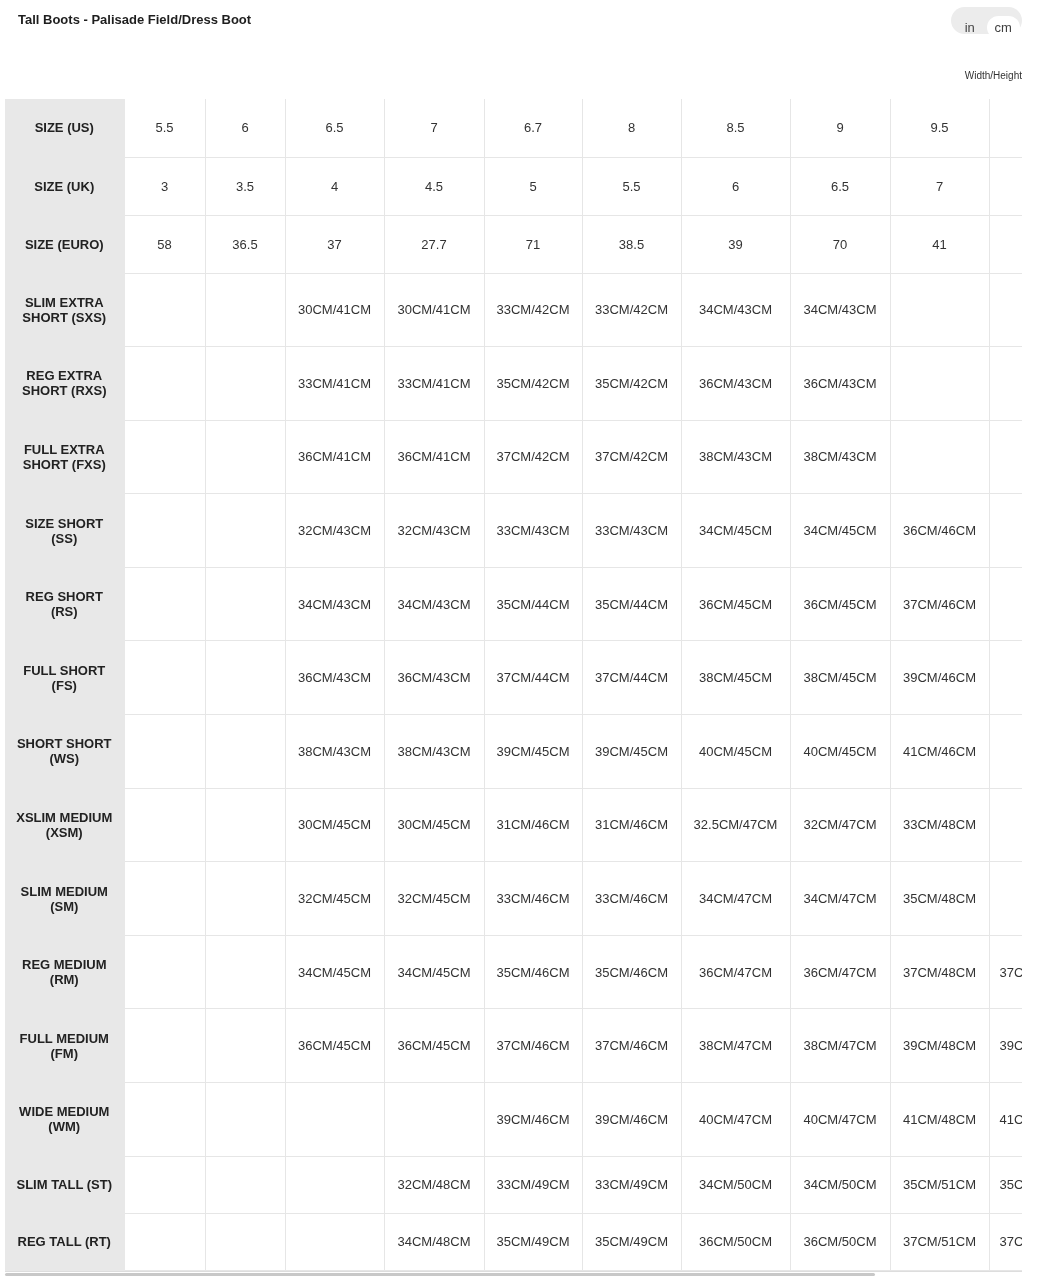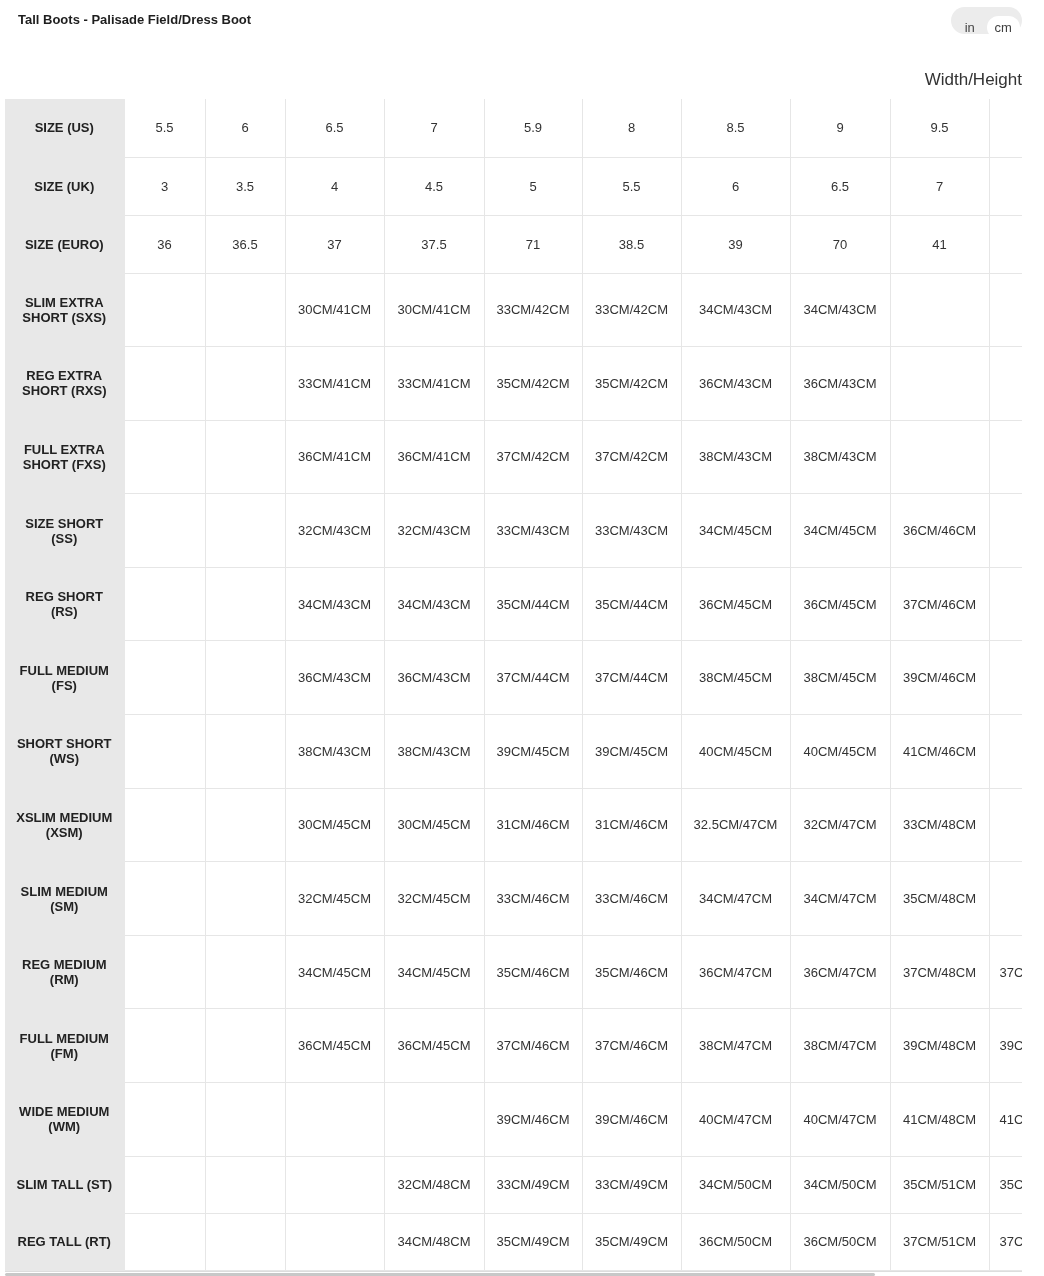--- a/index.html
+++ b/index.html
@@ -2,21 +2,21 @@
 <html><head>
 <meta charset="utf-8">
 <style>
   * { box-sizing: border-box; margin: 0; padding: 0; }
   html, body { width: 1044px; height: 1276px; background: #ffffff; overflow: hidden; }
   body { font-family: "Liberation Sans", sans-serif; color: #222; position: relative; }
   .title { position: absolute; left: 18px; top: 12px; font-size: 13px; font-weight: bold; color: #1e1e1e; text-align: right; }
   .unit-toggle { position: absolute; left: 951px; top: 7px; width: 71px; height: 27px; border-radius: 14px; background: #ececec; display: flex; align-items: center; padding: 2px; }
   .unit-opt { flex: 1; height: 23px; border-radius: 12px; font-size: 13px; color: #444; display: flex; align-items: center; justify-content: center; margin-top: 14px; }
   .unit-opt.active { background: #ffffff; color: #404040; }
-  .width-height { position: absolute; right: 22px; top: 70px; font-size: 17px; color: #333; }
+  .width-height { position: absolute; right: 22px; top: 70px; font-size: 10px; color: #333; }
   .table-wrap { position: absolute; left: 5px; top: 99px; width: 1017px; height: 1173px; overflow: hidden; border-bottom: 1px solid #ddd; }
   table { border-collapse: collapse; table-layout: fixed; width: 1117px; }
   td, th { font-size: 13px; text-align: center; vertical-align: middle; border-right: 1px solid #e6e6e6; border-bottom: 1px solid #e6e6e6; color: #333; white-space: nowrap; overflow: hidden; }
   th.rowlabel { background: #e8e8e8; font-weight: bold; color: #222; font-size: 13px; white-space: normal; line-height: 15px; padding: 16px 6px; border-right: 1px solid #e8e8e8; border-bottom: 1px solid #e8e8e8; }
   tr.hdr td, tr.hdr th { height: 58px; }
   tr.mid td, tr.mid th { height: 73.6px; }
   tr.tall td, tr.tall th { height: 57px; }
   .scrollbar { position: absolute; left: 5px; top: 1273px; width: 870px; height: 3px; background: #c8c8c8; border-radius: 2px; }
 </style>
 </head>
@@ -46,21 +46,21 @@
       <col style="width:99px">
       <col style="width:133px">
     </colgroup>
     <tbody id="tbody">
         <tr class="hdr">
           <th class="rowlabel">SIZE (US)</th>
           <td>5.5</td>
           <td>6</td>
           <td>6.5</td>
           <td>7</td>
-          <td>5.9</td>
+          <td>6.7</td>
           <td>8</td>
           <td>8.5</td>
           <td>9</td>
           <td>9.5</td>
           <td style="text-align: left; padding-left: 10px;"></td>
         </tr>
         <tr class="hdr">
           <th class="rowlabel">SIZE (UK)</th>
           <td>3</td>
           <td>3.5</td>
@@ -68,24 +68,24 @@
           <td>4.5</td>
           <td>5</td>
           <td>5.5</td>
           <td>6</td>
           <td>6.5</td>
           <td>7</td>
           <td style="text-align: left; padding-left: 10px;"></td>
         </tr>
         <tr class="hdr">
           <th class="rowlabel">SIZE (EURO)</th>
-          <td>36</td>
+          <td>58</td>
           <td>36.5</td>
           <td>37</td>
-          <td>37.5</td>
+          <td>27.7</td>
           <td>71</td>
           <td>38.5</td>
           <td>39</td>
           <td>70</td>
           <td>41</td>
           <td style="text-align: left; padding-left: 10px;"></td>
         </tr>
         <tr class="mid">
           <th class="rowlabel">SLIM EXTRA SHORT (SXS)</th>
           <td></td>
@@ -145,21 +145,21 @@
           <td>34CM/43CM</td>
           <td>34CM/43CM</td>
           <td>35CM/44CM</td>
           <td>35CM/44CM</td>
           <td>36CM/45CM</td>
           <td>36CM/45CM</td>
           <td>37CM/46CM</td>
           <td style="text-align: left; padding-left: 10px;"></td>
         </tr>
         <tr class="mid">
-          <th class="rowlabel">FULL MEDIUM (FS)</th>
+          <th class="rowlabel">FULL SHORT (FS)</th>
           <td></td>
           <td></td>
           <td>36CM/43CM</td>
           <td>36CM/43CM</td>
           <td>37CM/44CM</td>
           <td>37CM/44CM</td>
           <td>38CM/45CM</td>
           <td>38CM/45CM</td>
           <td>39CM/46CM</td>
           <td style="text-align: left; padding-left: 10px;"></td>

